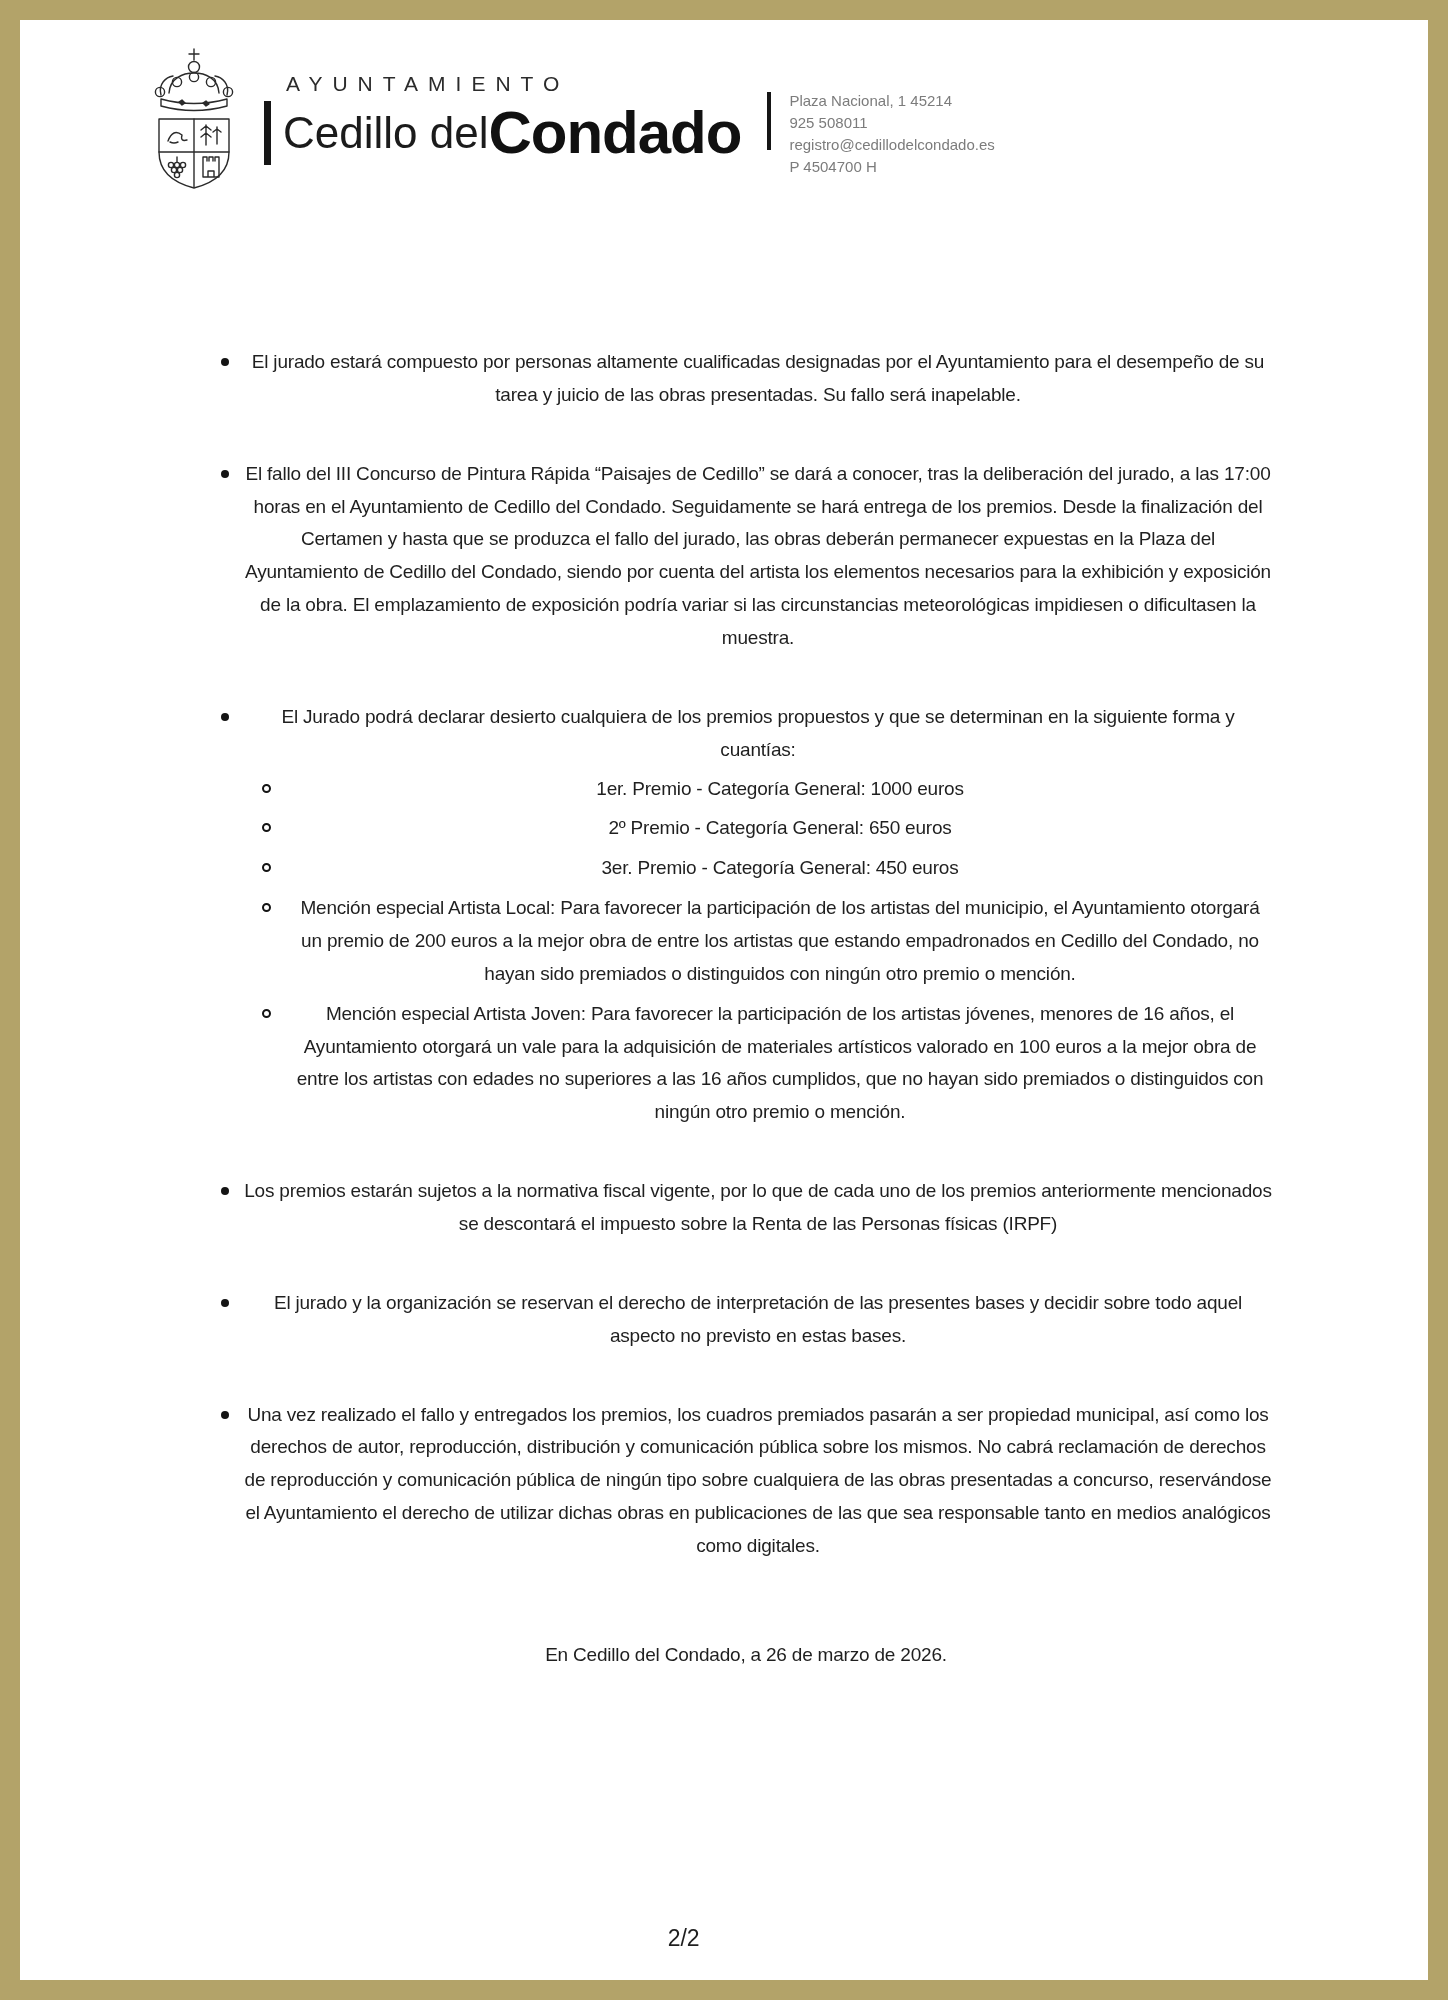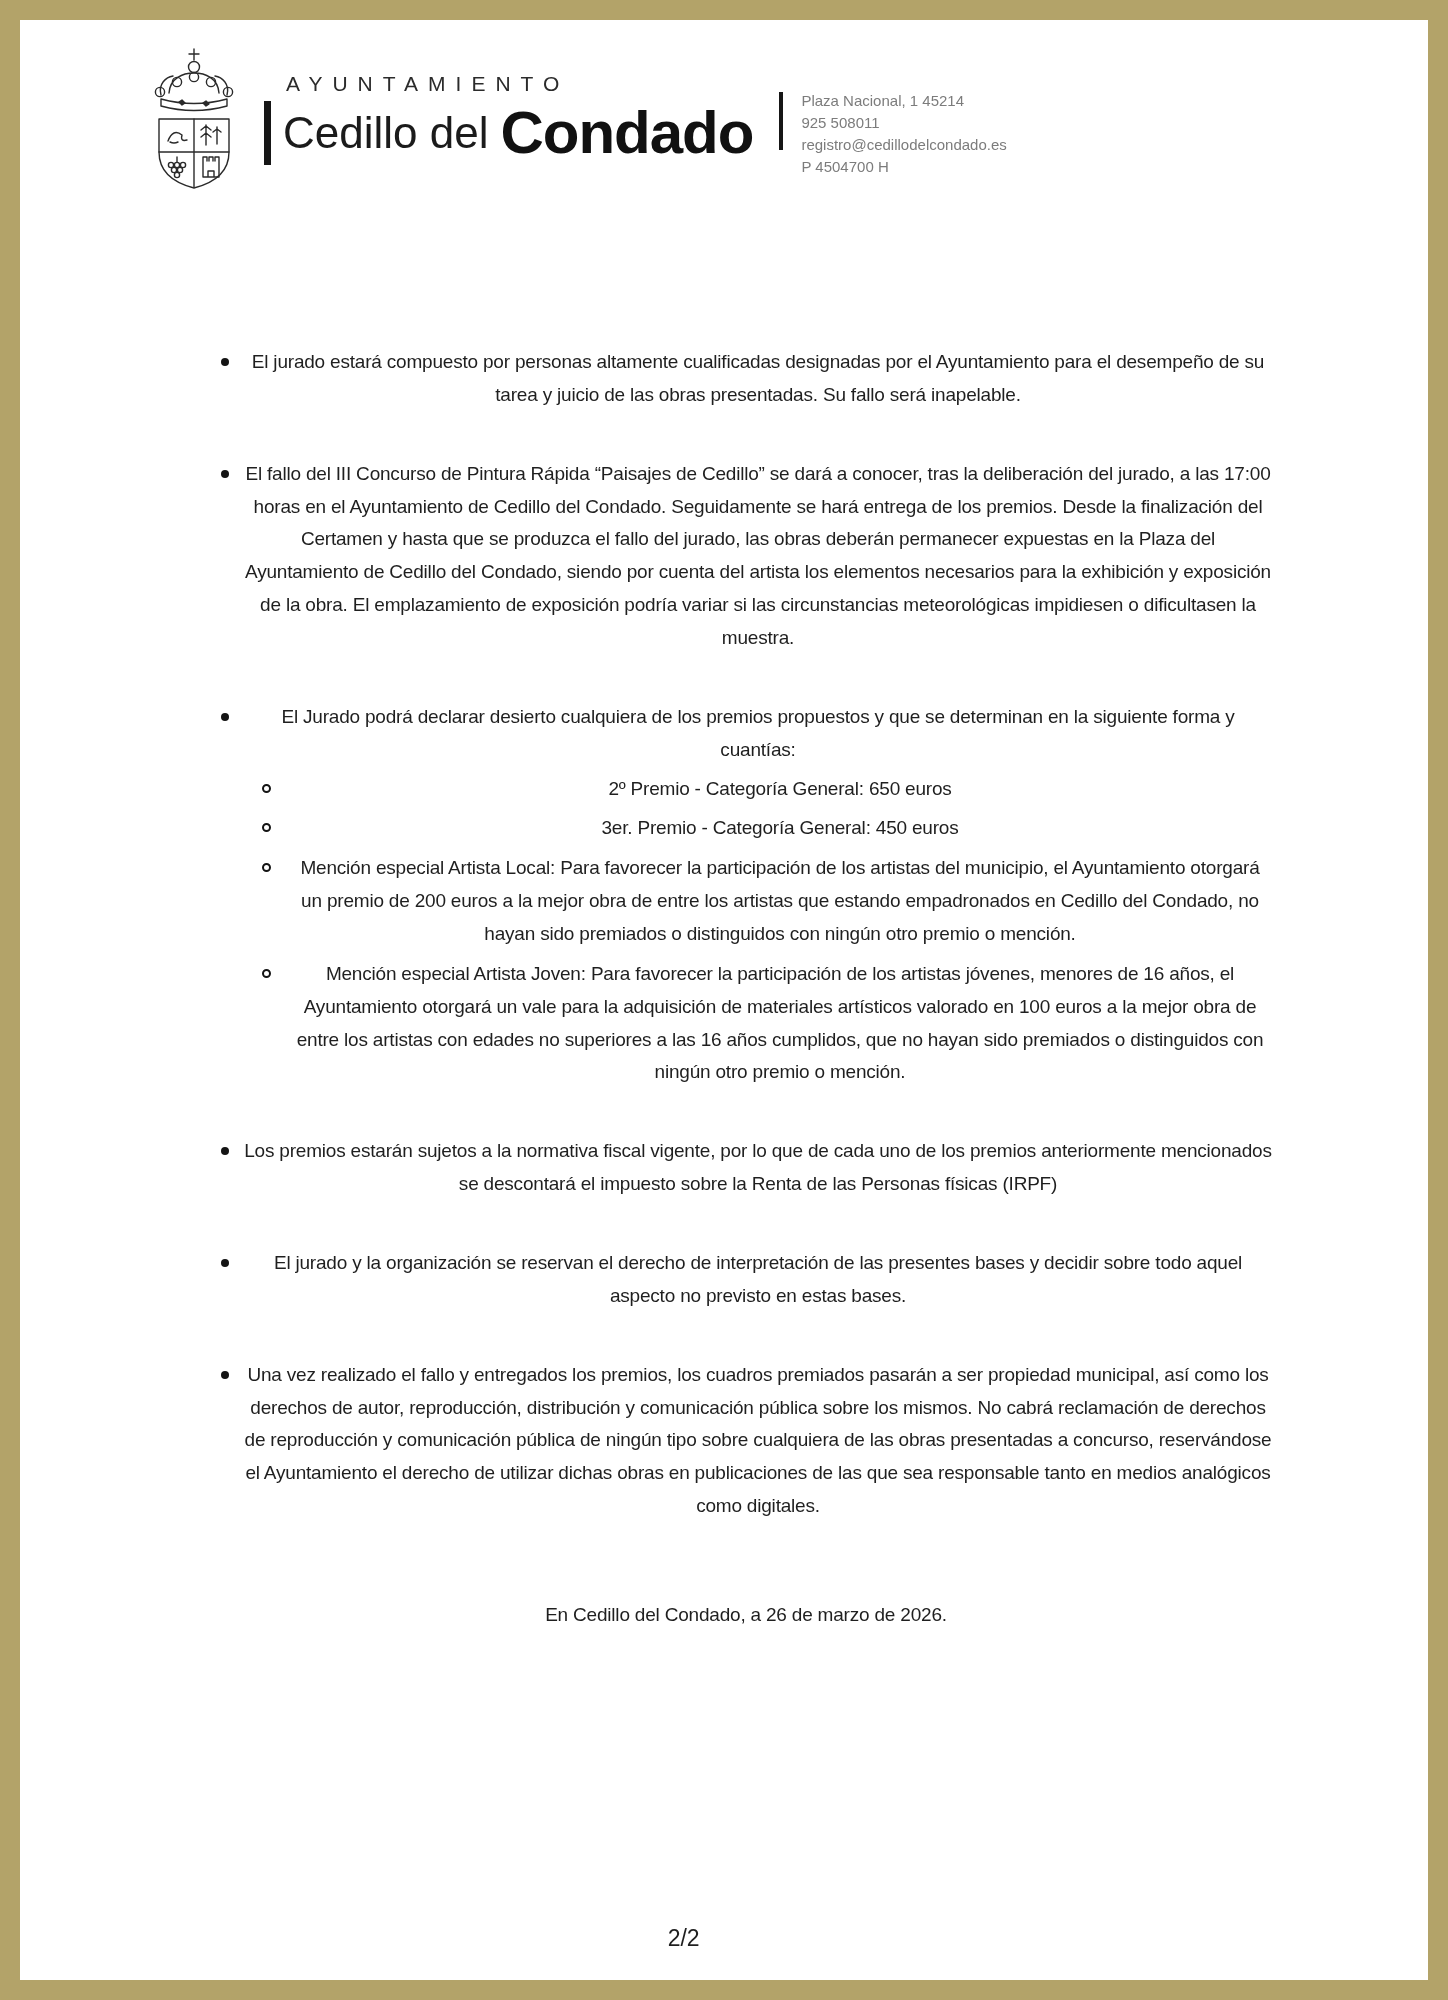--- a/index.html
+++ b/index.html
@@ -19,21 +19,21 @@
   .crest { width:112px; height:148px; flex:0 0 auto; }
   .crest svg { width:100%; height:100%; }
   .wordmark-block { margin-left:14px; }
   .org-label {
     font-size:21px; letter-spacing:10px; color:#2b2b2b;
     margin:26px 0 2px 22px; font-weight:normal;
   }
   .town-line { display:flex; align-items:center; }
   .bar-left { width:7px; height:64px; background:#161616; margin-right:12px; }
   .town-light { font-size:44px; font-weight:normal; color:#1b1b1b; letter-spacing:0px; }
-  .town-bold  { font-size:60px; font-weight:bold;   color:#111;    margin-left:12px; letter-spacing:-1px; }
+  .town-bold  { font-size:60px; font-weight:bold;   color:#111;    letter-spacing:-1px; }
   .bar-right { width:4px; height:58px; background:#161616; margin:46px 0 0 26px; flex:0 0 auto; }
   .contact-block {
     margin:44px 0 0 18px;
     font-size:15px; line-height:22px; color:#7c7c7c;
   }
 
   
   .content {
     margin:152px 0 0 200px;
     width:1052px;
@@ -138,20 +138,24 @@
       <span class="marker-dot"></span>
       <span>El fallo del III Concurso de Pintura Rápida “Paisajes de Cedillo” se dará a conocer, tras la deliberación del jurado, a las 17:00 horas en el Ayuntamiento de Cedillo del Condado. Seguidamente se hará entrega de los premios. Desde la finalización del Certamen y hasta que se produzca el fallo del jurado, las obras deberán permanecer expuestas en la Plaza del Ayuntamiento de Cedillo del Condado, siendo por cuenta del artista los elementos necesarios para la exhibición y exposición de la obra. El emplazamiento de exposición podría variar si las circunstancias meteorológicas impidiesen o dificultasen la muestra.</span>
     </li>
 
     <li>
       <span class="marker-dot"></span>
       <span>El Jurado podrá declarar desierto cualquiera de los premios propuestos y que se determinan en la siguiente forma y cuantías:</span>
       <ul class="subs">
         <li>
           <span class="marker-circle"></span>
+          <span>1er. Premio - Categoría General: 1000 euros</span>
+        </li>
+        <li>
+          <span class="marker-circle"></span>
           <span>2º Premio - Categoría General:  650 euros</span>
         </li>
         <li>
           <span class="marker-circle"></span>
           <span>3er. Premio - Categoría General: 450 euros</span>
         </li>
         <li>
           <span class="marker-circle"></span>
           <span>Mención especial Artista Local: Para favorecer la participación de los artistas del municipio, el Ayuntamiento otorgará un premio de 200 euros  a la mejor obra de entre los artistas que estando empadronados en Cedillo del Condado, no hayan sido premiados o distinguidos con ningún otro premio o mención.</span>
         </li>

